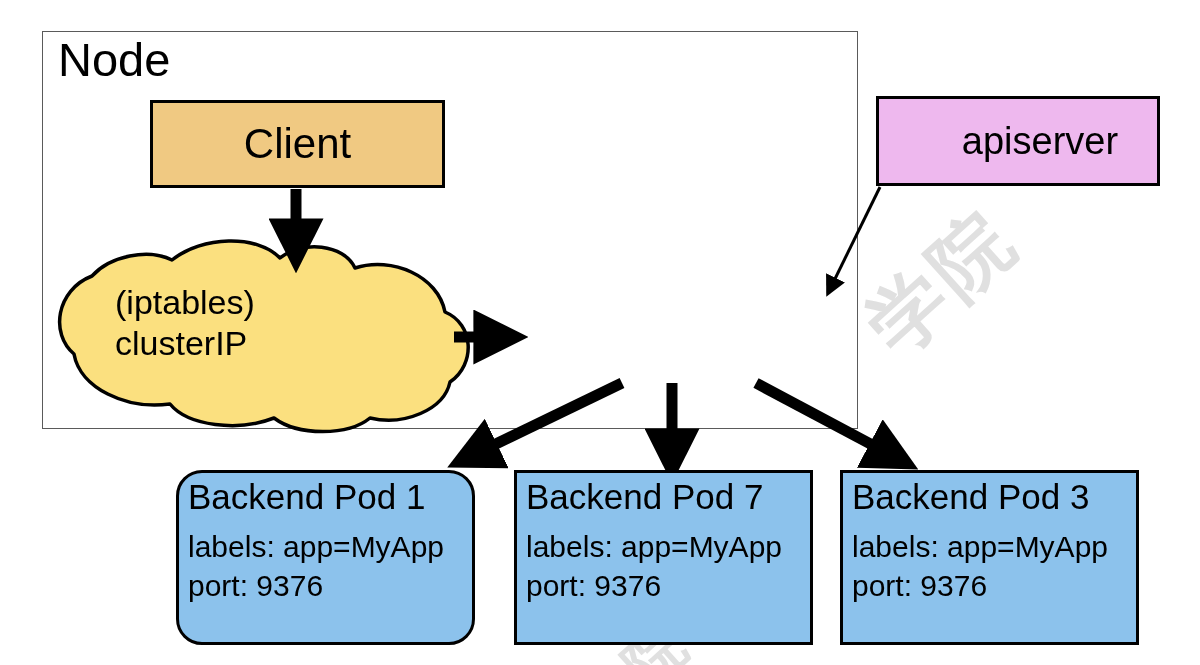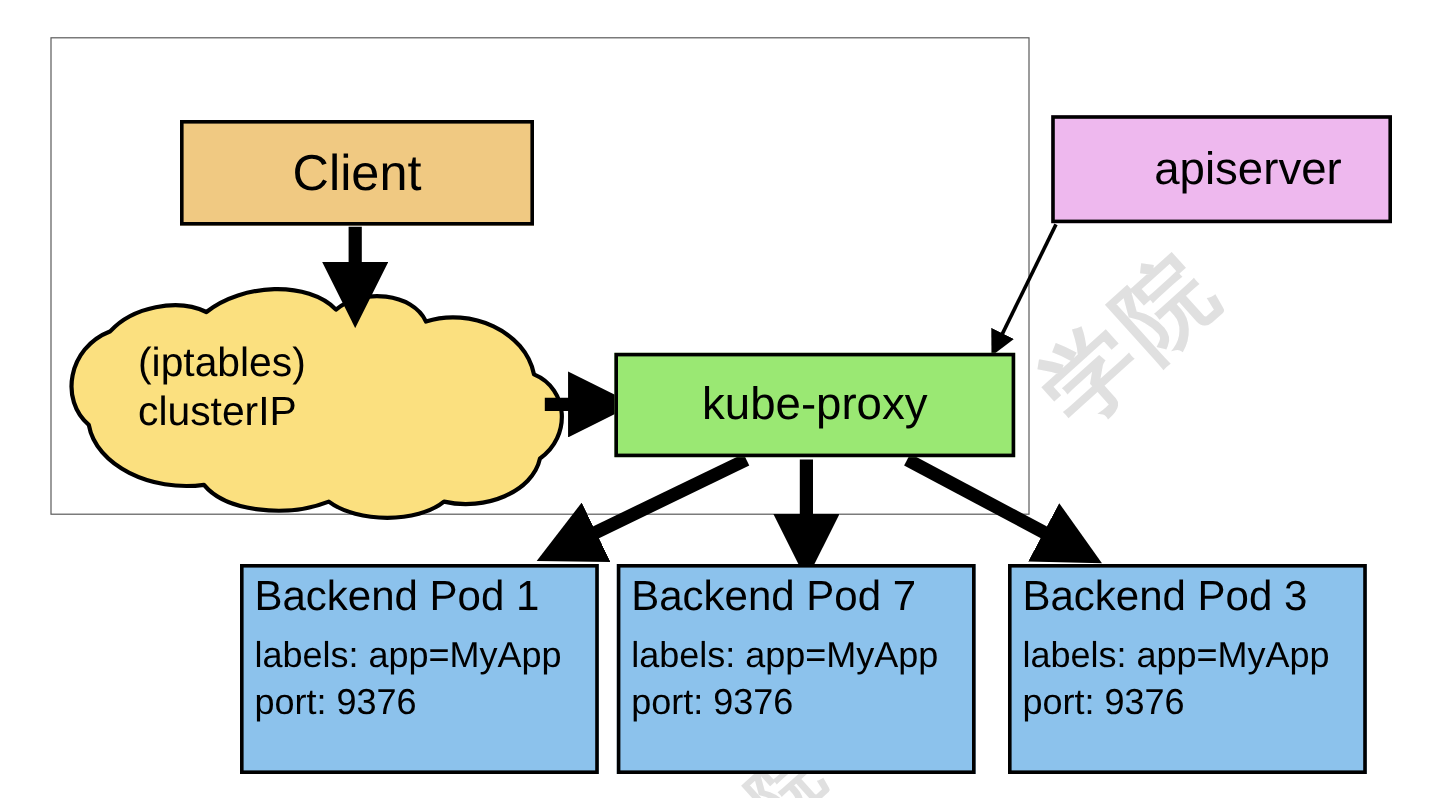--- a/index.html
+++ b/index.html
@@ -120,21 +120,21 @@
     font-size: 35px;
     line-height: 1.12;
     white-space: nowrap;
   }
   .pod-line {
     font-size: 30px;
     line-height: 1.28;
     white-space: nowrap;
   }
   .pod-line.first { margin-top: 12px; }
-  .pod-1 { left: 200px; }
+  .pod-1 { left: 176px; border-radius: 26px; }
   .pod-2 { left: 514px; }
   .pod-3 { left: 840px; }
 
   
   .cloud-wrap {
     position: absolute;
     left: 52px;
     top: 238px;
     width: 420px;
     height: 196px;
@@ -166,20 +166,21 @@
 </style>
 </head>
 <body>
 
 <div id="canvas">
 
   <div class="watermark wm-main">学院</div>
   <div class="watermark wm-sub">学院</div>
 
   <div class="node-box"></div>
+  <div class="node-label">Node</div>
 
   <div class="cloud-wrap">
     <svg width="420" height="196" viewBox="0 0 420 196" xmlns="http://www.w3.org/2000/svg">
       <path d="M 120 22
                C 150 -2, 205 -4, 228 20
                C 250 2, 292 6, 303 30
                C 340 18, 386 38, 393 74
                C 422 86, 424 126, 398 144
                C 392 172, 352 188, 318 180
                C 296 198, 246 198, 222 180
@@ -230,23 +231,20 @@
   </svg>
 
   <div class="box box-client" style="background:#f0c982;">
     <span>Client</span>
   </div>
 
   <div class="box box-apiserver" style="background:#eeb8ee;padding-left:44px;">
     <span>apiserver</span>
   </div>
 
-  <div class="box box-kubeproxy" style="background:#9ae873;">
-    <span>kube-proxy</span>
-  </div>
 
   <div class="pod pod-1" style="background:#8cc2ec;">
     <div class="pod-title">Backend Pod 1</div>
     <div class="pod-line first">labels: app=MyApp</div>
     <div class="pod-line">port: 9376</div>
   </div>
 
   <div class="pod pod-2" style="background:#8cc2ec;">
     <div class="pod-title">Backend Pod 7</div>
     <div class="pod-line first">labels: app=MyApp</div>

